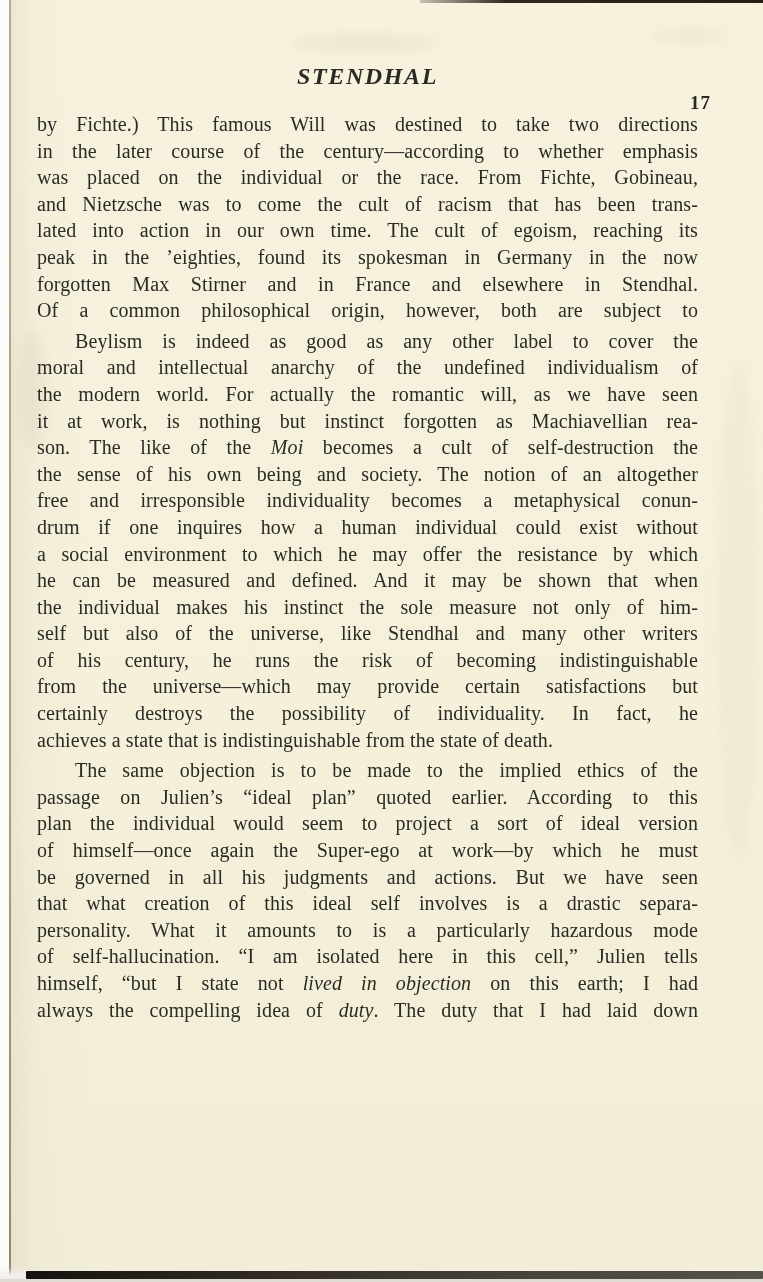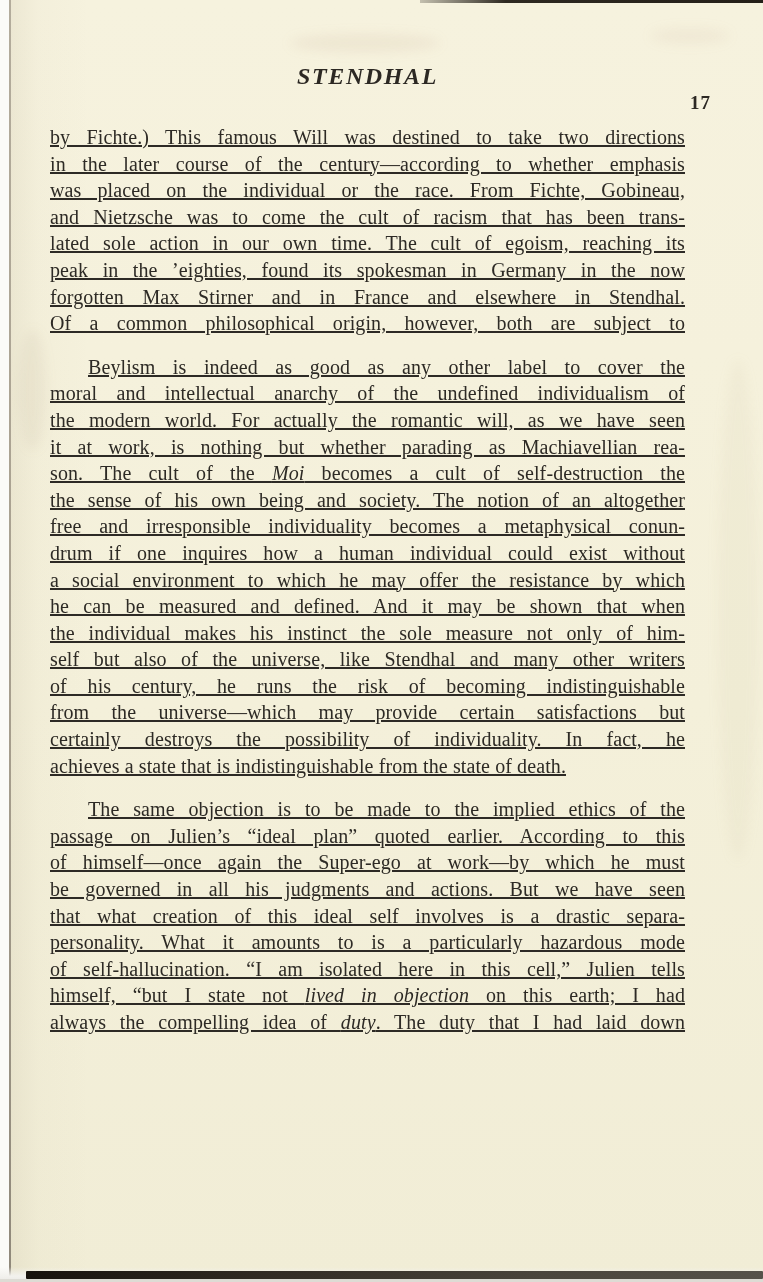--- a/index.html
+++ b/index.html
@@ -68,21 +68,21 @@
   }
 
   
   .page-body {
     position: absolute; left: 33px; top: 107px; width: 669px;
     color: #2d2a25;
     font-size: 20px;
     line-height: 26.6px;
     letter-spacing: 0.1px;
   }
-  .para { margin: 17px; text-decoration: underline; }
+  .para { margin: 4px; }
   .line {
     text-align: justify;
     text-align-last: justify;
     height: 26.6px;
     white-space: normal;
   }
   .line.last { text-align-last: left; }
   .line.indent { text-indent: 38px; }
   .it { font-style: italic; }
 </style>
@@ -100,46 +100,47 @@
     <span class="running-title">STENDHAL</span>
     <span class="folio">17</span>
   </div>
 
   <div class="page-body">
       <div class="para">
         <div class="line"><span>by Fichte.)  This famous Will was destined to take two directions</span></div>
         <div class="line"><span>in the later course of the century—according to whether emphasis</span></div>
         <div class="line"><span>was placed on the individual or the race.  From Fichte, Gobineau,</span></div>
         <div class="line"><span>and Nietzsche was to come the cult of racism that has been trans-</span></div>
-        <div class="line"><span>lated sole action in our own time.  The cult of egoism, reaching its</span></div>
+        <div class="line"><span>lated into action in our own time.  The cult of egoism, reaching its</span></div>
         <div class="line"><span>peak in the ’eighties, found its spokesman in Germany in the now</span></div>
         <div class="line"><span>forgotten Max Stirner and in France and elsewhere in Stendhal.</span></div>
         <div class="line"><span>Of a common philosophical origin, however, both are subject to</span></div>
       </div>
       <div class="para">
         <div class="line indent"><span>Beylism is indeed as good as any other label to cover the</span></div>
         <div class="line"><span>moral and intellectual anarchy of the undefined individualism of</span></div>
         <div class="line"><span>the modern world.  For actually the romantic will, as we have seen</span></div>
-        <div class="line"><span>it at work, is nothing but whether parading as Machiavellian rea-</span></div>
-        <div class="line"><span>son.  The cult of the </span><span class="it">Moi</span><span> becomes a cult of self-destruction the</span></div>
+        <div class="line"><span>it at work, is nothing but instinct forgotten as Machiavellian rea-</span></div>
+        <div class="line"><span>son.  The like of the </span><span class="it">Moi</span><span> becomes a cult of self-destruction the</span></div>
         <div class="line"><span>the sense of his own being and society.  The notion of an altogether</span></div>
         <div class="line"><span>free and irresponsible individuality becomes a metaphysical conun-</span></div>
         <div class="line"><span>drum if one inquires how a human individual could exist without</span></div>
         <div class="line"><span>a social environment to which he may offer the resistance by which</span></div>
         <div class="line"><span>he can be measured and defined.  And it may be shown that when</span></div>
         <div class="line"><span>the individual makes his instinct the sole measure not only of him-</span></div>
         <div class="line"><span>self but also of the universe, like Stendhal and many other writers</span></div>
         <div class="line"><span>of his century, he runs the risk of becoming indistinguishable</span></div>
         <div class="line"><span>from the universe—which may provide certain satisfactions but</span></div>
         <div class="line"><span>certainly destroys the possibility of individuality.  In fact, he</span></div>
         <div class="line last"><span>achieves a state that is indistinguishable from the state of death.</span></div>
       </div>
       <div class="para">
         <div class="line indent"><span>The same objection is to be made to the implied ethics of the</span></div>
         <div class="line"><span>passage on Julien’s “ideal plan” quoted earlier.  According to this</span></div>
+        <div class="line"><span>plan the individual would seem to project a sort of ideal version</span></div>
         <div class="line"><span>of himself—once again the Super-ego at work—by which he must</span></div>
         <div class="line"><span>be governed in all his judgments and actions.  But we have seen</span></div>
         <div class="line"><span>that what creation of this ideal self involves is a drastic separa-</span></div>
         <div class="line"><span>personality.  What it amounts to is a particularly hazardous mode</span></div>
         <div class="line"><span>of self-hallucination.  “I am isolated here in this cell,” Julien tells</span></div>
         <div class="line"><span>himself, “but I state not </span><span class="it">lived in objection</span><span> on this earth; I had</span></div>
         <div class="line"><span>always the compelling idea of </span><span class="it">duty</span><span>.  The duty that I had laid down</span></div>
       </div>
     </div>
 

